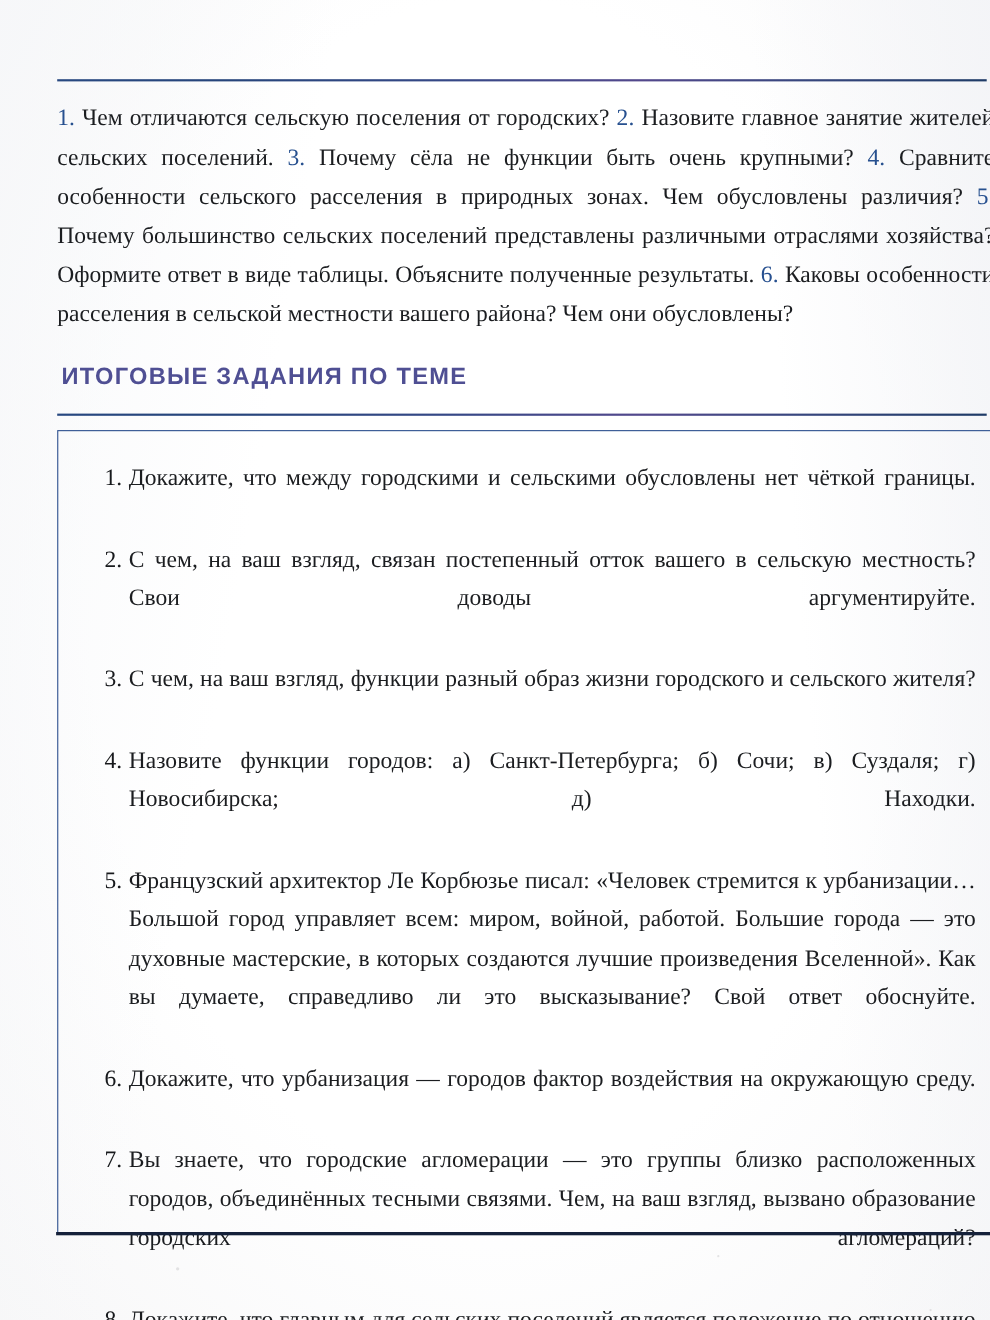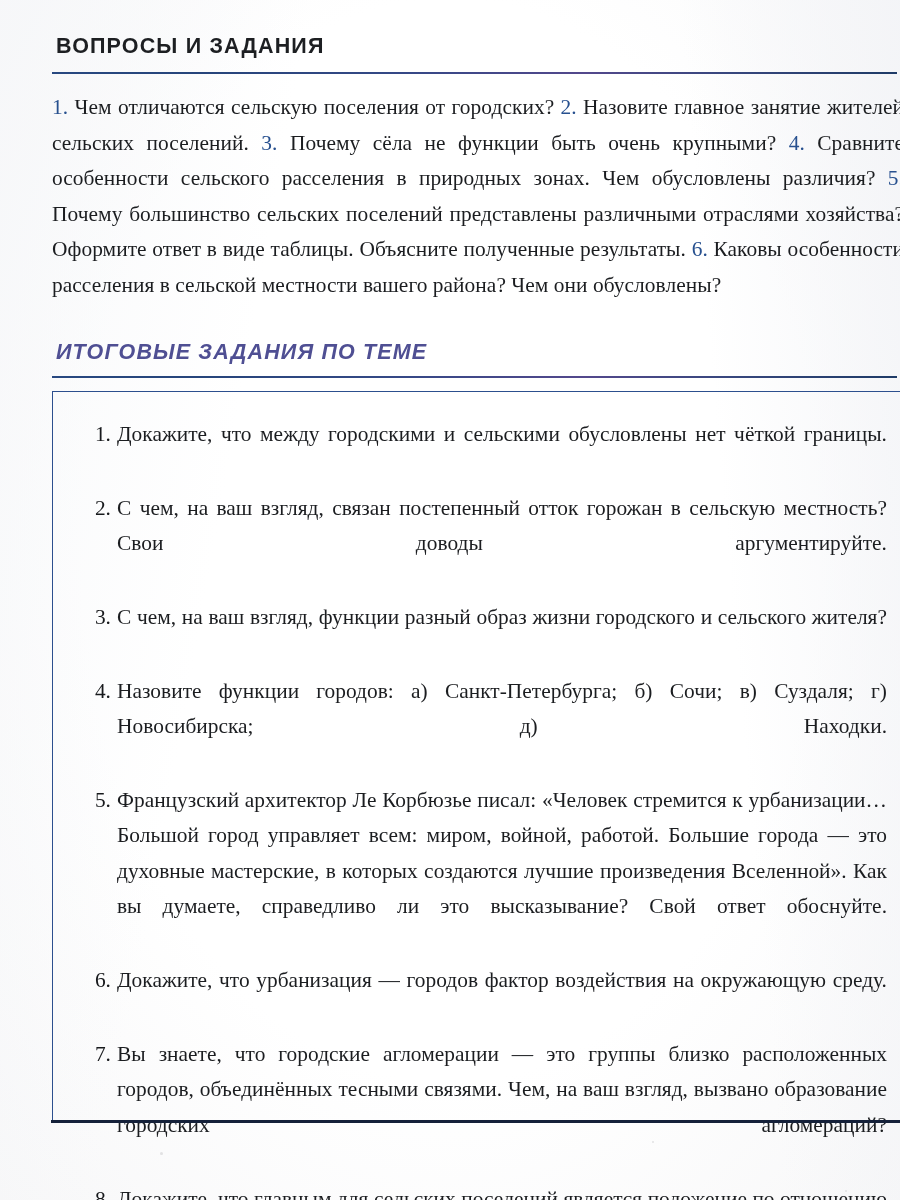--- a/index.html
+++ b/index.html
@@ -45,23 +45,22 @@
   }
   .sec-head-1 {
     position: absolute;
     left: 4px;
     top: 36px;
     color: #1d1f22;
   }
   .sec-head-2 {
     position: absolute;
     left: 4px;
-    top: 342px;
+    top: 332px;
     color: #4f4f93;
-    font-style: italic;
   }
 
   .rule {
     position: absolute;
     height: 2px;
     background: linear-gradient(90deg,
         #1d3f7a 0%, #1b3b74 18%, #2b3f80 42%,
         #4a3f86 63%, #2d3d77 80%, #13315f 100%);
     opacity: 0.95;
   }
@@ -154,21 +153,20 @@
     opacity: 0.5;
   }
 </style>
 </head>
 <body>
 
 <div class="page"></div>
 
 <div class="content">
 
-  <div class="sec-head sec-head-1">ВОПРОСЫ И ЗАДАНИЯ</div>
   <div class="rule rule-1"></div>
 
   <div class="para">
     <span class="qn">1.</span>
     <span>Чем отличаются сельскую поселения от городских?</span>
     <span class="qn">2.</span>
     <span>Назовите главное занятие жителей сельских поселений.</span>
     <span class="qn">3.</span>
     <span>Почему сёла не функции быть очень крупными?</span>
     <span class="qn">4.</span>
@@ -185,21 +183,21 @@
   <div class="box">
     <div class="task-list">
 
       <div class="task">
         <span class="num">1.</span>
         <span class="body">Докажите, что между городскими и сельскими обусловлены нет чёткой границы.</span>
       </div>
 
       <div class="task">
         <span class="num">2.</span>
-        <span class="body">С чем, на ваш взгляд, связан постепенный отток горожан в сельскую местность? Свои доводы аргументируйте.</span>
+        <span class="body">С чем, на ваш взгляд, связан постепенный отток вашего в сельскую местность? Свои доводы аргументируйте.</span>
       </div>
 
       <div class="task">
         <span class="num">3.</span>
         <span class="body">С чем, на ваш взгляд, функции разный образ жизни городского и сельского жителя?</span>
       </div>
 
       <div class="task">
         <span class="num">4.</span>
         <span class="body">Назовите функции городов: а) Санкт-Петербурга; б) Сочи; в) Суздаля; г) Новосибирска; д) Находки.</span>

